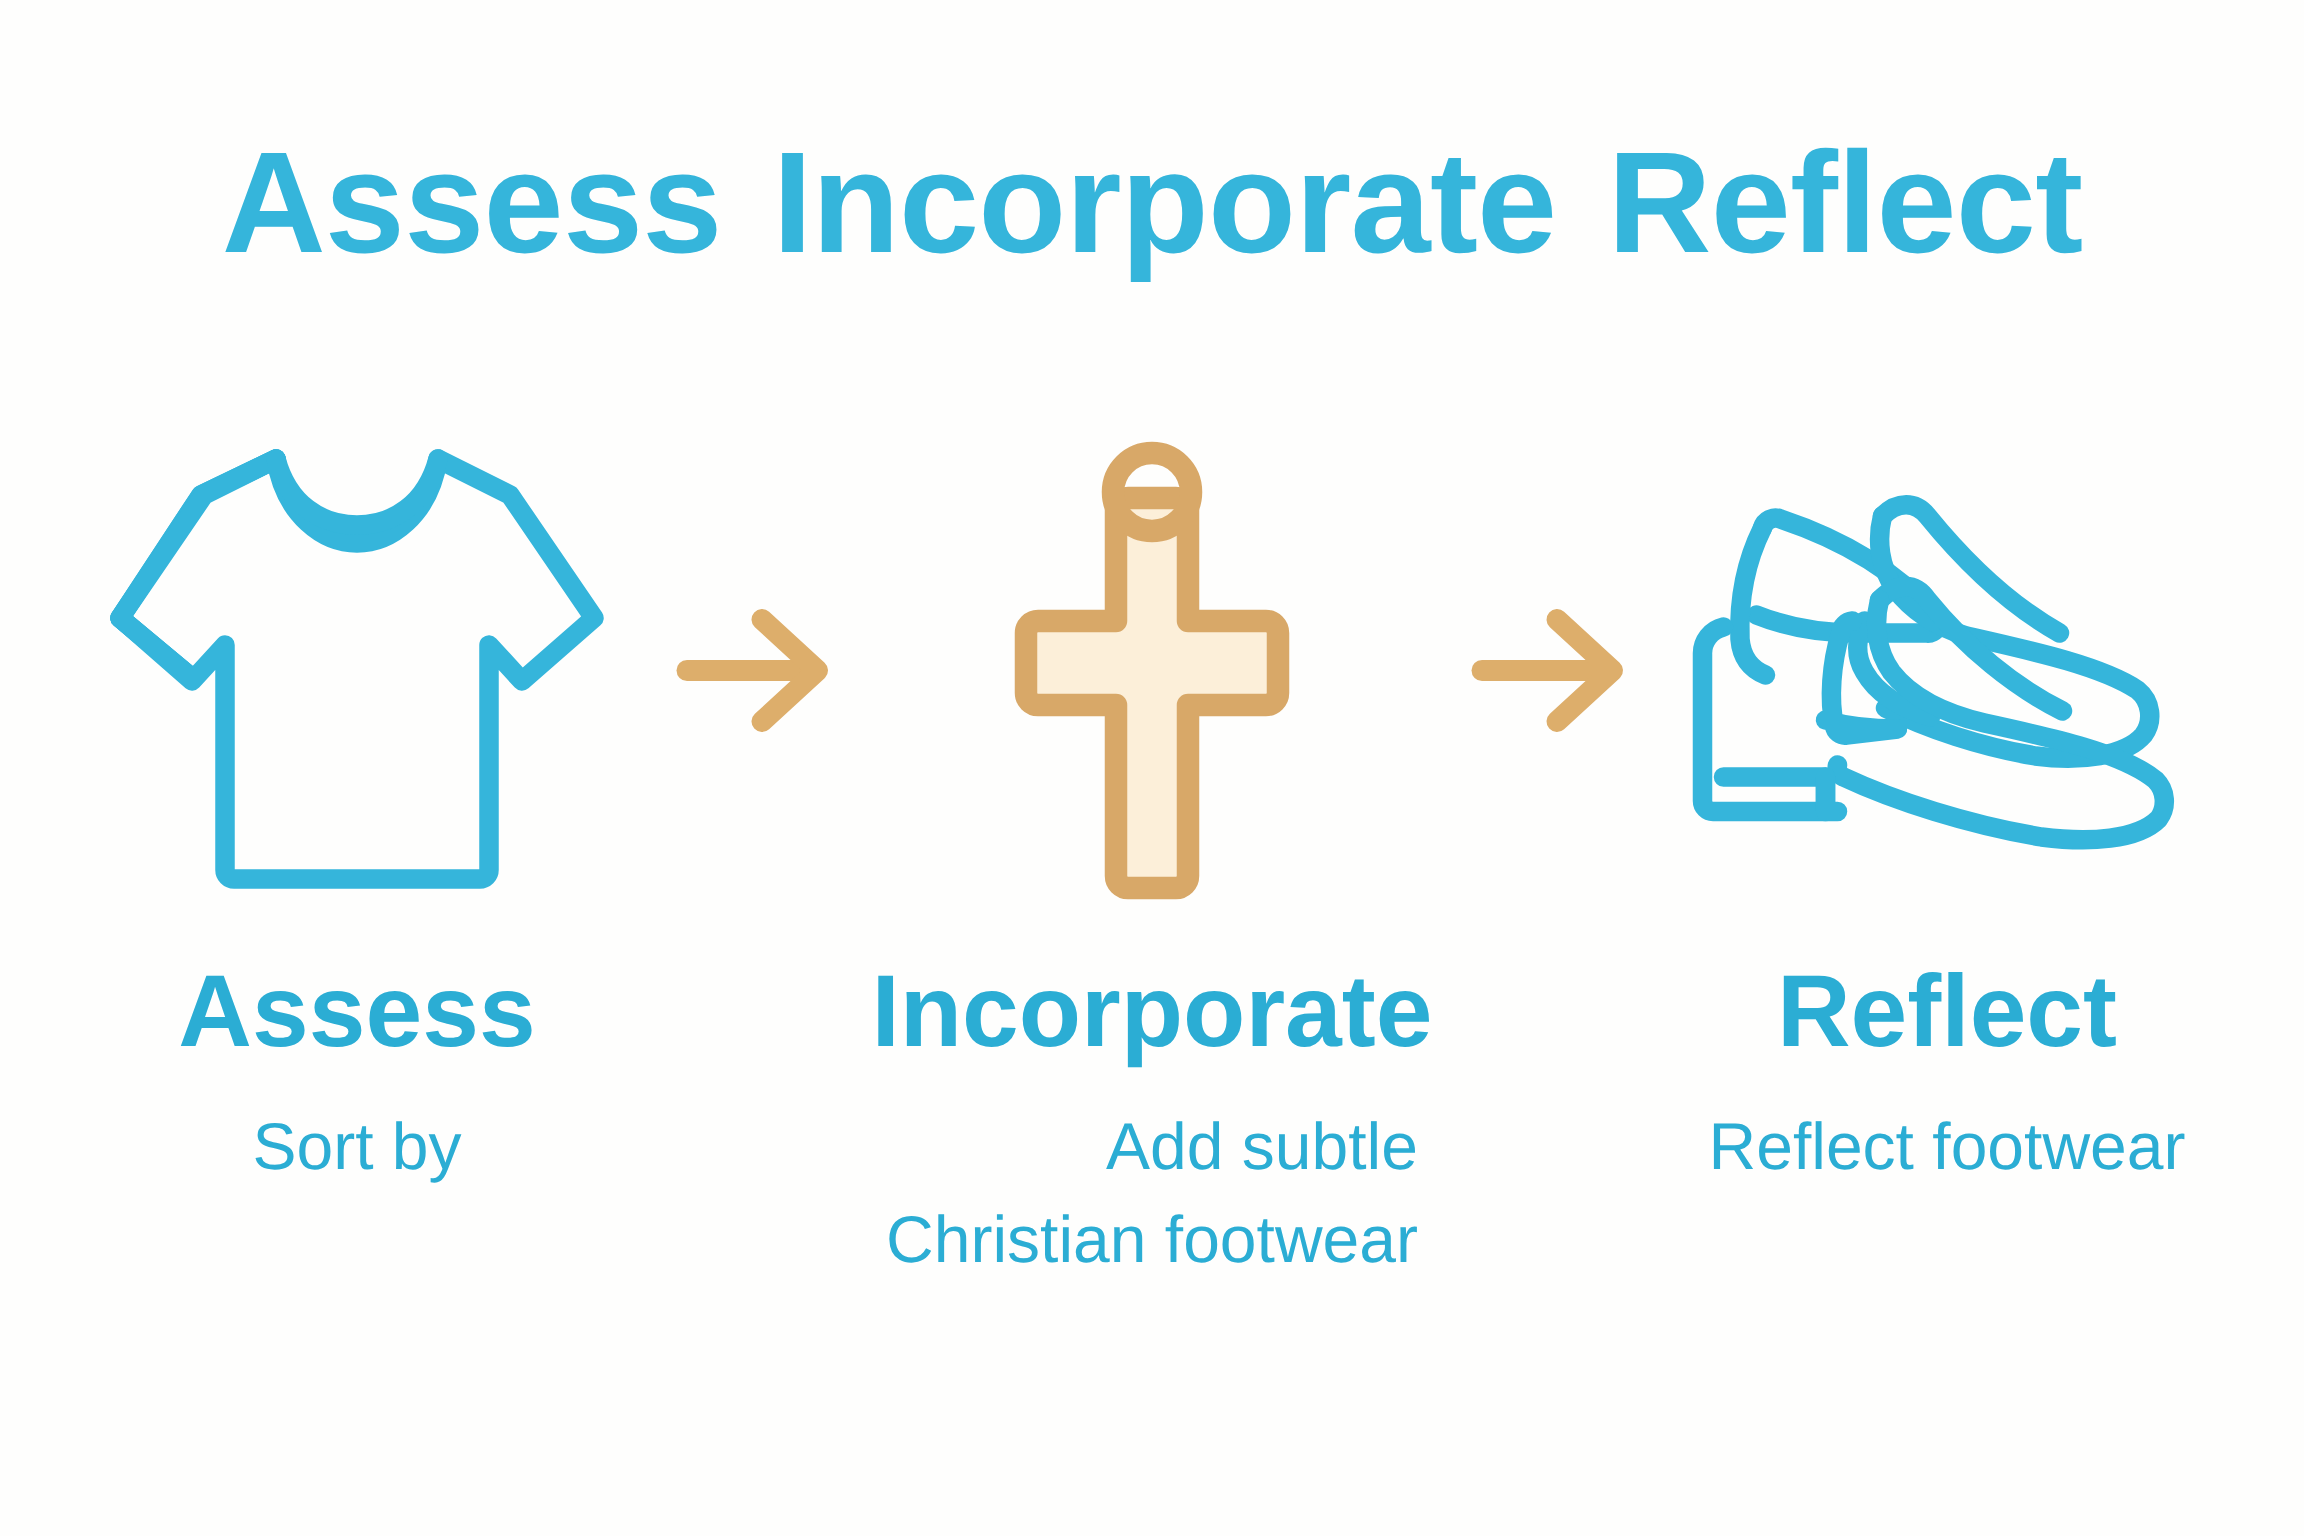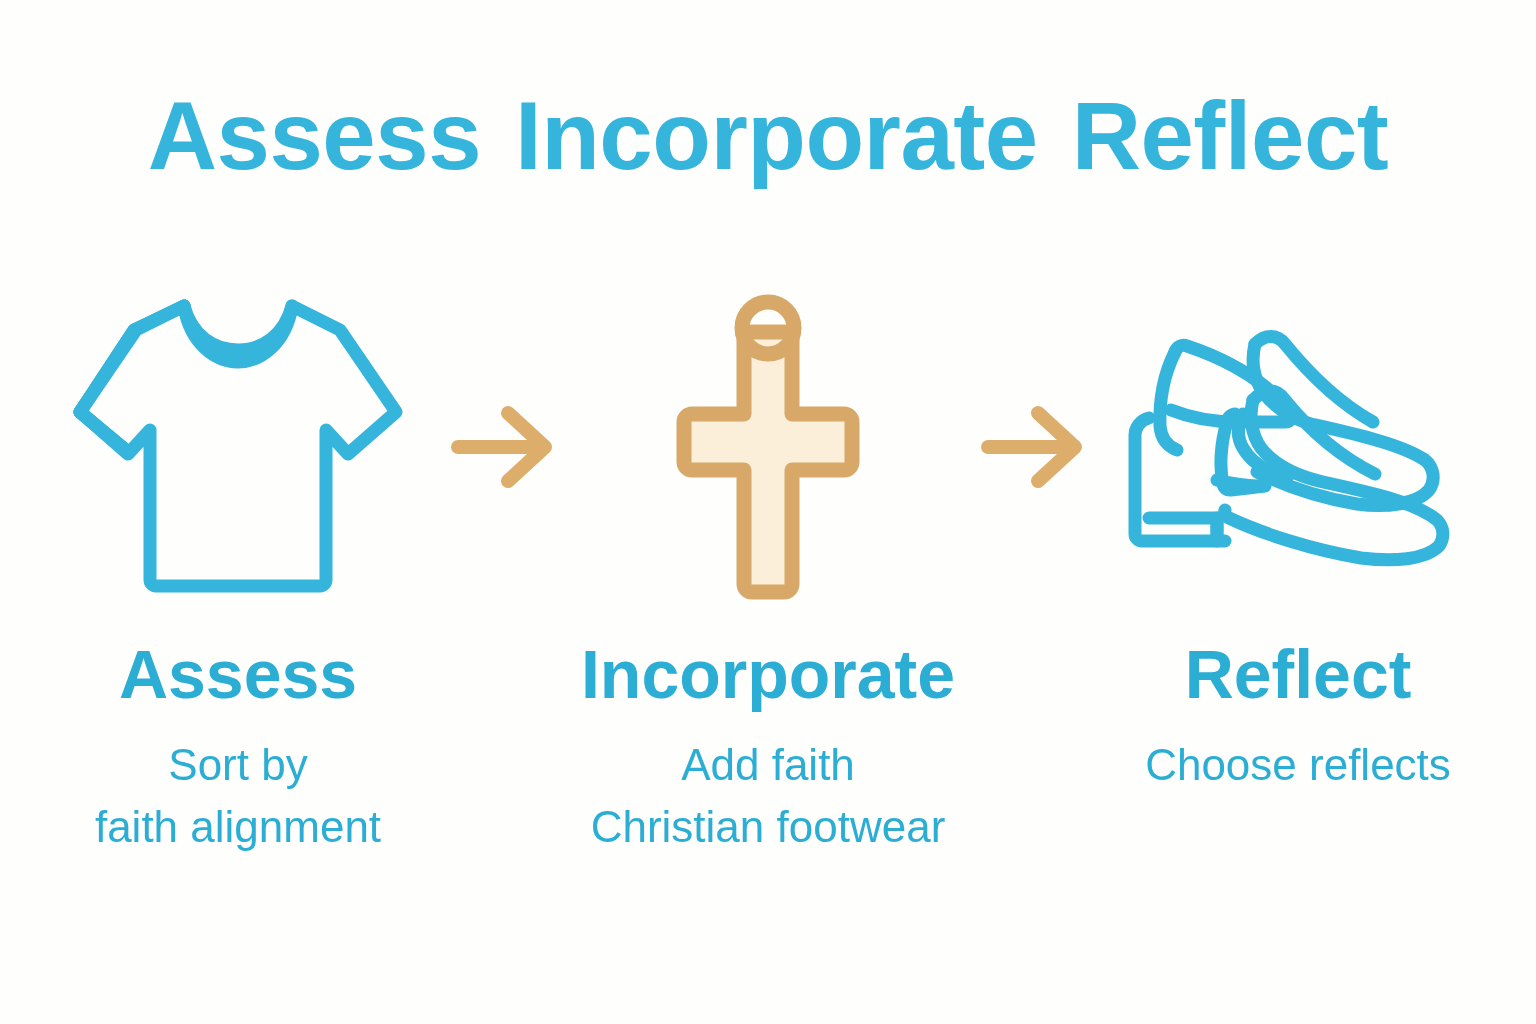--- a/index.html
+++ b/index.html
@@ -90,21 +90,21 @@
     white-space: nowrap;
   }
 
   .step-desc {
     margin-top: 26px;
     font-family: "Liberation Sans", sans-serif;
     font-weight: normal;
     font-size: 44px;
     line-height: 1.42;
     color: #2badd4;
-    text-align: center;
+    text-align: right;
     white-space: nowrap;
   }
   .step-desc .l2 { display: block; }
 
   svg { display: block; overflow: visible; }
 </style>
 </head>
 <body>
 
 <div class="page">
@@ -147,21 +147,20 @@
                      L 68 38
                      Z"></path>
 
             <path d="M116 14 C 124 44, 146 58, 170 58 C 194 58, 216 44, 224 14"></path>
           </g>
         </svg>
       </div>
       <div class="step-label">Assess</div>
       <div class="step-desc">
         <span>Sort by</span>
-        <span class="l2">faith alignment</span>
       </div>
     </div>
 
     <div class="arrow-box">
       <svg width="106" height="86" viewBox="0 0 106 86" aria-hidden="true">
         <g fill="none" stroke="#ddae6b" stroke-width="14" stroke-linecap="round" stroke-linejoin="round">
           <path d="M8 43 L92 43"></path>
           <path d="M58 9 L95 43 L58 77"></path>
         </g>
       </svg>
@@ -193,21 +192,21 @@
                      L66 122
                      L66 48
                      a 8 8 0 0 1 8 -8 Z" fill="#fcefd9" stroke="#d8a868" stroke-width="15" stroke-linejoin="round"></path>
 
             <circle cx="90" cy="36" r="26" fill="none" stroke="#d8a868" stroke-width="15"></circle>
           </g>
         </svg>
       </div>
       <div class="step-label">Incorporate</div>
       <div class="step-desc">
-        <span>Add faith</span>
+        <span>Add subtle</span>
         <span class="l2">Christian footwear</span>
       </div>
     </div>
 
     <div class="arrow-box">
       <svg width="106" height="86" viewBox="0 0 106 86" aria-hidden="true">
         <g fill="none" stroke="#ddae6b" stroke-width="14" stroke-linecap="round" stroke-linejoin="round">
           <path d="M8 43 L92 43"></path>
           <path d="M58 9 L95 43 L58 77"></path>
         </g>
@@ -268,18 +267,18 @@
                      a 7 7 0 0 0 7 7
                      L 92 219
                      L 92 196
                      L 24 196"></path>
             <path d="M92 196 L92 219 L100 219"></path>
           </g>
         </svg>
       </div>
       <div class="step-label">Reflect</div>
       <div class="step-desc">
-        <span>Choose reflects</span>
+        <span>Reflect footwear</span>
       </div>
     </div>
 
   </div>
 </div>
 
 </body></html>

